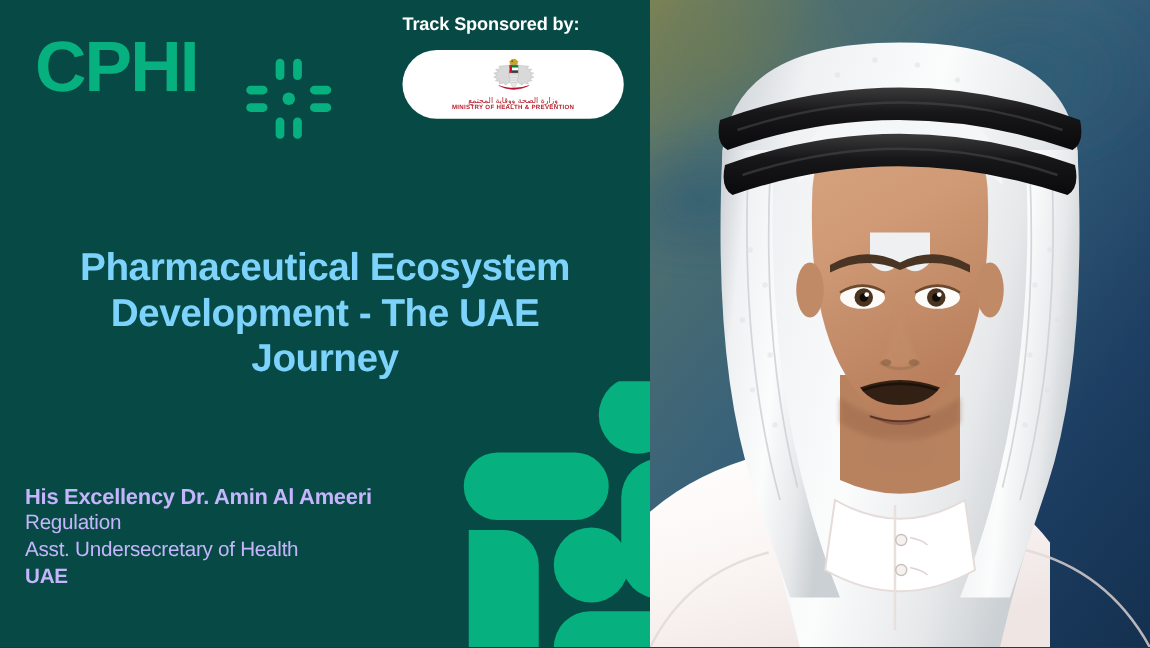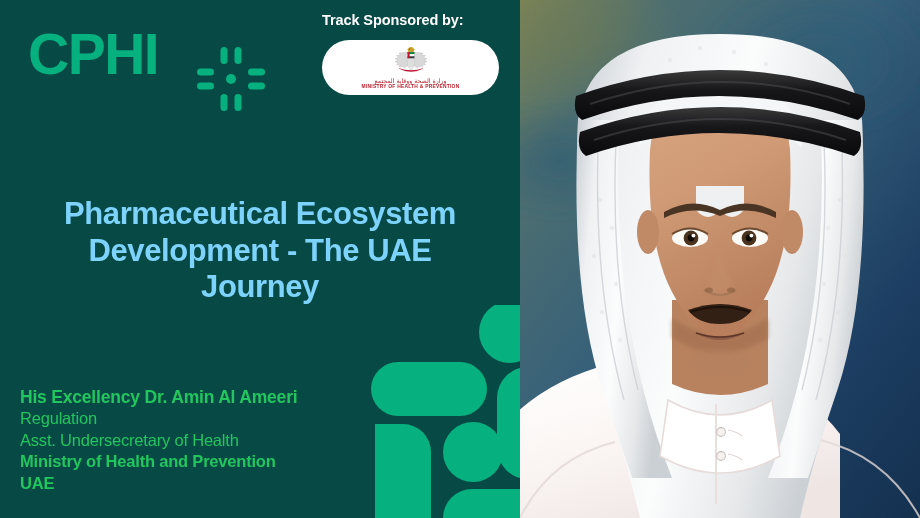--- a/index.html
+++ b/index.html
@@ -69,21 +69,21 @@
   .title {
     position:absolute; left:30px; top:196px;
     width:460px; text-align:center;
     color:#7dd3fc; font-size:31px; font-weight:bold;
     line-height:1.18; letter-spacing:-0.4px;
   }
 
   
   .speaker {
     position:absolute; left:20px; top:386px;
-    width:340px; color:#22c55e; z-index:6;
+    width:340px; color:#c4b5fd; z-index:6;
   }
   .sp-name    { font-size:17.5px; font-weight:bold; line-height:1.28; letter-spacing:-0.2px; }
   .sp-role    { font-size:16.5px; font-weight:normal; line-height:1.30; letter-spacing:-0.2px; }
   .sp-org     { font-size:16.5px; font-weight:bold; line-height:1.30; letter-spacing:-0.2px; }
   .sp-country { font-size:16.5px; font-weight:bold; line-height:1.30; letter-spacing:-0.2px; }
 
   
   .decor { position:absolute; left:355px; top:305px; width:170px; height:213px; z-index:1; }
 
   
@@ -162,21 +162,20 @@
         <div class="sponsor-en">MINISTRY OF HEALTH &amp; PREVENTION</div>
       </div>
     </div>
 
     <div class="title">Pharmaceutical Ecosystem Development - The UAE Journey</div>
 
     <div class="speaker">
       <div class="sp-name">His Excellency Dr. Amin Al Ameeri</div>
       <div class="sp-role">Regulation</div>
       <div class="sp-role">Asst. Undersecretary of Health</div>
-      <div class="sp-org">Ministry of Health and Prevention</div>
       <div class="sp-country">UAE</div>
     </div>
   </div>
 
   <div class="photo">
     <svg viewBox="0 0 400 518" xmlns="http://www.w3.org/2000/svg">
       <defs>
         <linearGradient id="bgGrad" x1="0" y1="0" x2="1" y2="1">
           <stop offset="0%" stop-color="#7d8456"></stop>
           <stop offset="18%" stop-color="#4e6f70"></stop>

